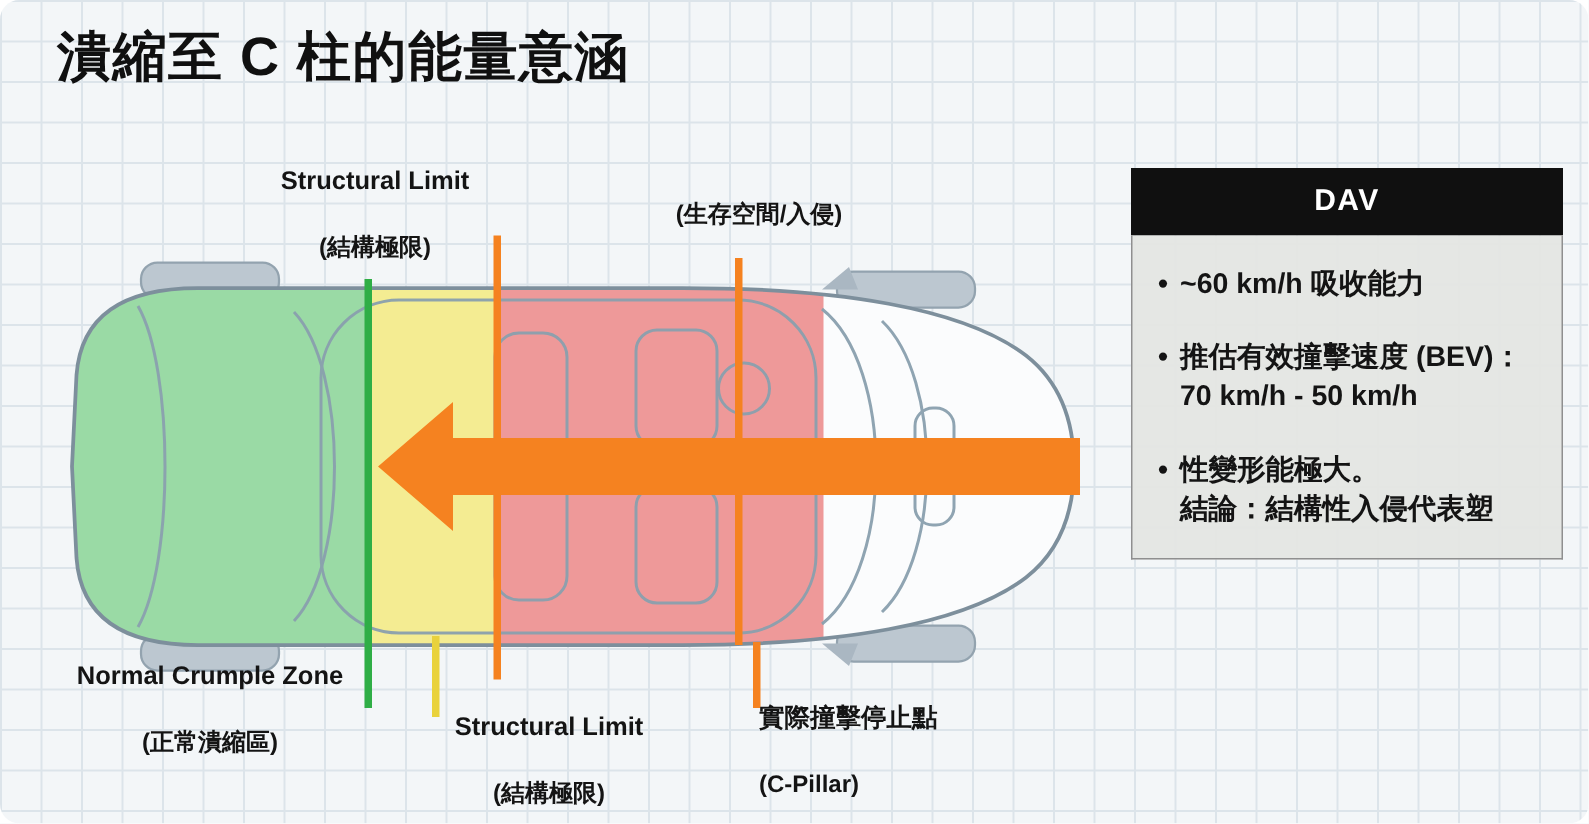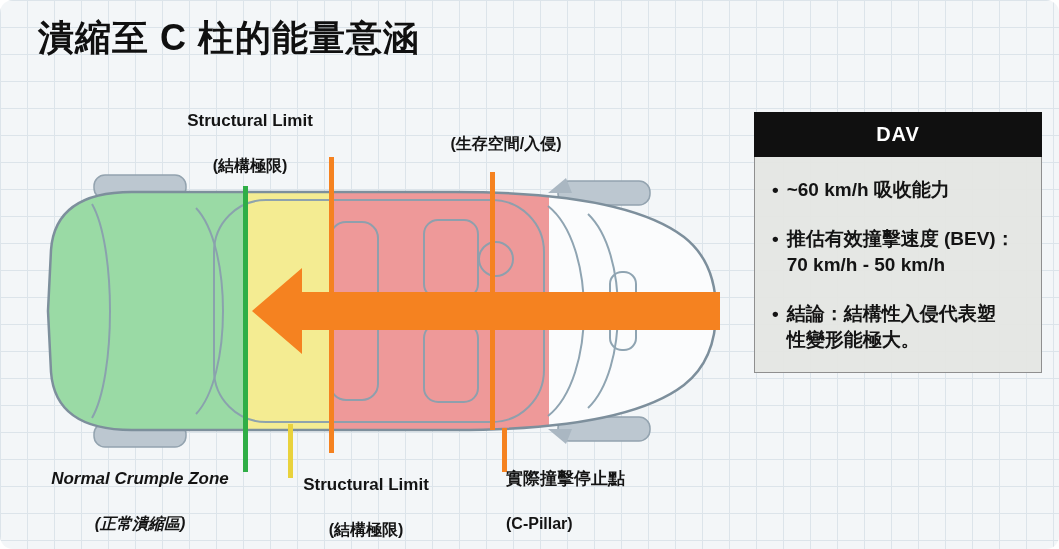--- a/index.html
+++ b/index.html
@@ -108,21 +108,21 @@
 
   <div class="lbl" style="left:160px;top:110px;width:180px;">
     <div class="l1">Structural Limit</div>
     <div class="l2">(結構極限)</div>
   </div>
 
   <div class="lbl" style="left:381px;top:110px;width:250px;">
     <div class="l2">(生存空間/入侵)</div>
   </div>
 
-  <div class="lbl" style="left:30px;top:468px;width:220px;font-style:italic;">
+  <div class="lbl" style="left:30px;top:440px;width:220px;">
     <div class="l1">Normal Crumple Zone</div>
     <div class="l2">(正常潰縮區)</div>
   </div>
 
   <div class="lbl" style="left:281px;top:474px;width:170px;">
     <div class="l1">Structural Limit</div>
     <div class="l2">(結構極限)</div>
   </div>
 
   <div class="lbl left-align" style="left:506px;top:468px;width:190px;">
@@ -145,21 +145,21 @@
         <span class="dot">•</span>
         <div>
           <div>推估有效撞擊速度 (BEV)：</div>
           <div>70 km/h - 50 km/h</div>
         </div>
       </div>
 
       <div class="bullet">
         <span class="dot">•</span>
         <div>
+          <div>性變形能極大。</div>
           <div>結論：結構性入侵代表塑</div>
-          <div>性變形能極大。</div>
         </div>
       </div>
 
     </div>
   </div>
 
 </div>
 
 </body></html>

